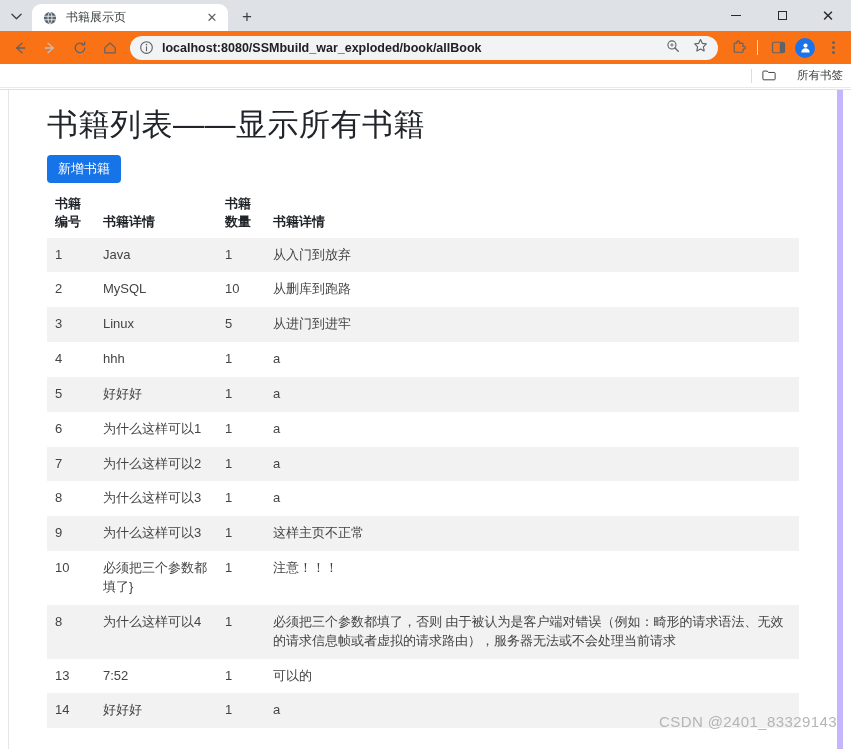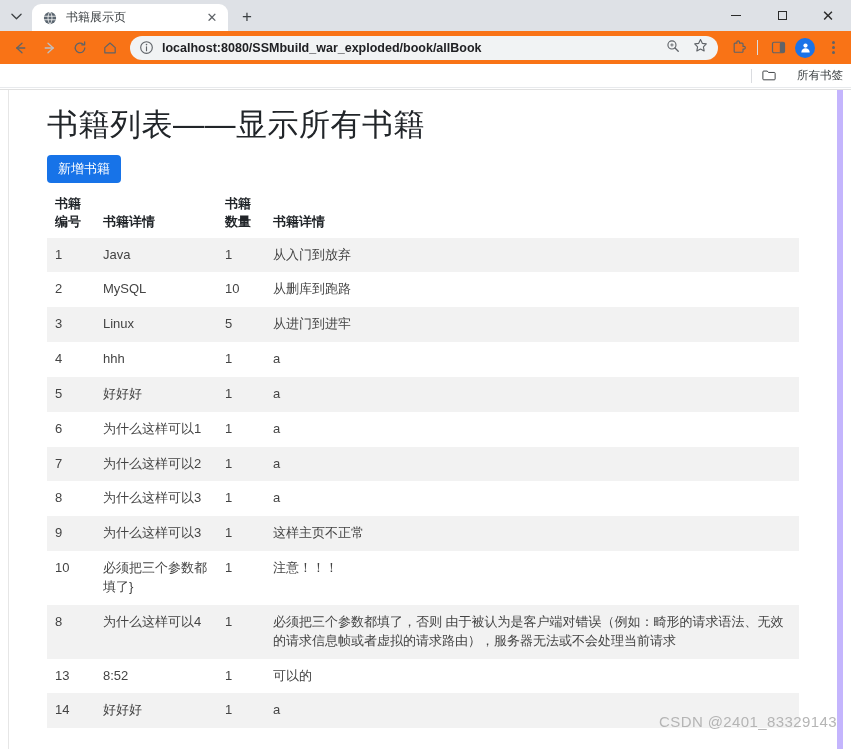--- a/index.html
+++ b/index.html
@@ -449,21 +449,21 @@
                 <td>注意！！！</td>
               </tr>
               <tr>
                 <td>8</td>
                 <td>为什么这样可以4</td>
                 <td>1</td>
                 <td>必须把三个参数都填了，否则 由于被认为是客户端对错误（例如：畸形的请求语法、无效的请求信息帧或者虚拟的请求路由），服务器无法或不会处理当前请求</td>
               </tr>
               <tr>
                 <td>13</td>
-                <td>8:52</td>
+                <td>7:52</td>
                 <td>1</td>
                 <td>可以的</td>
               </tr>
               <tr>
                 <td>14</td>
                 <td>好好好</td>
                 <td>1</td>
                 <td>a</td>
               </tr>
             </tbody>

